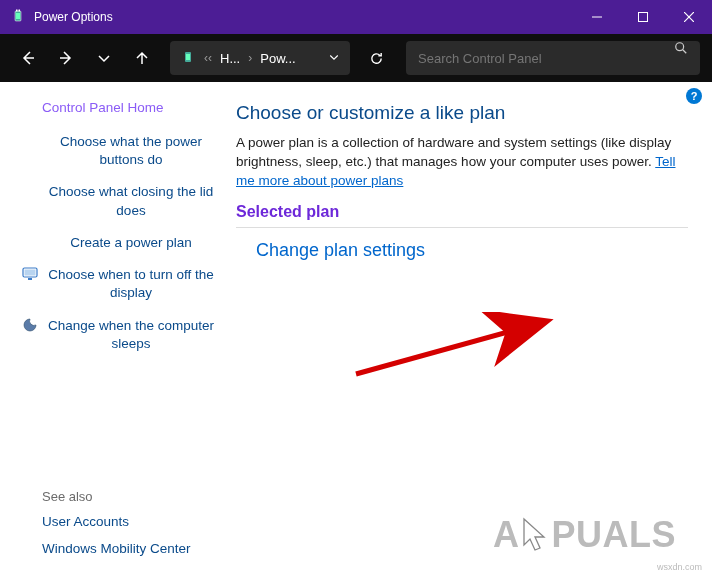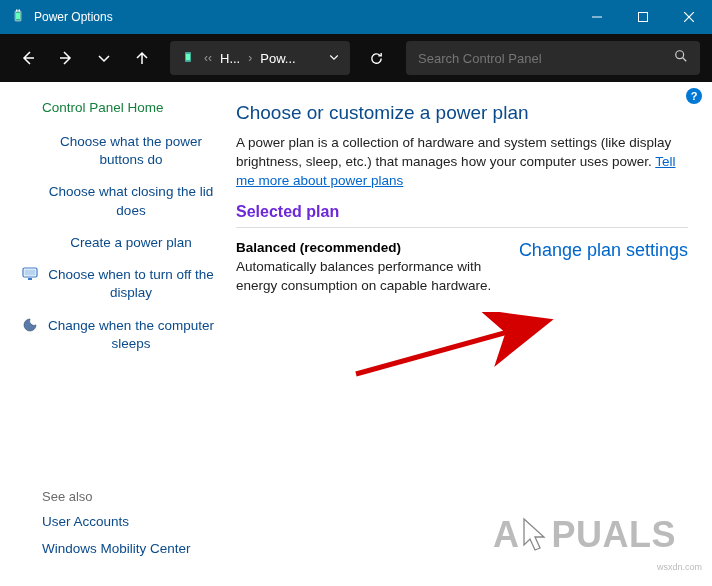--- a/index.html
+++ b/index.html
@@ -1,40 +1,40 @@
 <!DOCTYPE html>
 <html><head>
   <meta charset="utf-8">
   <style>
     * { margin: 0; padding: 0; box-sizing: border-box; font-family: 'Segoe UI', Tahoma, sans-serif; }
     body { width: 712px; height: 586px; background: #fff; overflow: hidden; position: relative; }
 
-    .titlebar { background: #0369a1; height: 34px; display: flex; align-items: center; justify-content: space-between; padding: 0 0 0 10px; color: #fff; }
+    .titlebar { background: #4c1d95; height: 34px; display: flex; align-items: center; justify-content: space-between; padding: 0 0 0 10px; color: #fff; }
     .titlebar-left { display: flex; align-items: center; gap: 8px; }
     .titlebar-icon { width: 16px; height: 16px; display: flex; align-items: center; justify-content: center; }
     .titlebar-title { font-size: 12px; }
     .titlebar-controls { display: flex; }
     .titlebar-btn { width: 46px; height: 34px; display: flex; align-items: center; justify-content: center; color: #fff; }
     .titlebar-btn svg { width: 10px; height: 10px; }
 
     .navbar { background: #0f0f0f; height: 48px; display: flex; align-items: center; padding: 0 12px; gap: 6px; }
     .nav-btn { width: 32px; height: 32px; display: flex; align-items: center; justify-content: center; color: #fff; border-radius: 4px; }
     .nav-btn svg { width: 16px; height: 16px; }
     .address-bar { flex: 0 0 180px; height: 34px; background: #2b2b2b; border-radius: 4px; display: flex; align-items: center; padding: 0 10px; gap: 8px; color: #fff; font-size: 13px; margin-left: 6px; }
     .crumb-sep { color: #999; font-size: 12px; }
     .crumb-icon { width: 16px; height: 16px; }
     .addr-dropdown { margin-left: auto; }
     .refresh-btn { width: 32px; height: 32px; display: flex; align-items: center; justify-content: center; color: #fff; margin-left: 4px; }
-    .search-bar { flex: 1; height: 34px; background: #2b2b2b; border-radius: 4px; display: flex; align-items: center; padding: 0 12px; margin-left: 8px; }
+    .search-bar { flex: 1; height: 34px; background: #2b2b2b; border-radius: 4px; display: flex; padding: 0 12px; margin-left: 8px; }
     .search-input { flex: 1; background: transparent; border: none; color: #ccc; font-size: 13px; outline: none; }
     .search-icon { color: #ccc; }
 
     .content { display: flex; height: calc(100% - 82px); background: #fff; position: relative; }
     .sidebar { width: 222px; padding: 18px 4px 18px 22px; border-right: none; display: flex; flex-direction: column; }
-    .sidebar-home { color: #15803d; font-size: 13.5px; margin-bottom: 18px; cursor: pointer; padding-left: 20px; }
+    .sidebar-home { color: #8b5cf6; font-size: 13.5px; margin-bottom: 18px; cursor: pointer; padding-left: 20px; }
     .sidebar-link { color: #0a4a8a; font-size: 13.5px; margin-bottom: 14px; cursor: pointer; display: flex; align-items: flex-start; gap: 6px; line-height: 1.35; }
     .sidebar-link .link-icon { width: 16px; height: 16px; flex-shrink: 0; display: flex; align-items: center; justify-content: center; }
     .sidebar-link .link-text { flex: 1; text-align: center; }
     .sidebar-spacer { flex: 1; }
     .see-also { color: #6b6b6b; font-size: 13px; margin-bottom: 10px; padding-left: 20px; }
     .see-also-link { color: #0a4a8a; font-size: 13.5px; margin-bottom: 12px; cursor: pointer; padding-left: 20px; }
 
     .main { flex: 1; padding: 20px 24px 20px 14px; position: relative; }
     .help-badge { position: absolute; top: 6px; right: 10px; width: 16px; height: 16px; background: #0078d4; border-radius: 50%; color: #fff; font-size: 11px; display: flex; align-items: center; justify-content: center; font-weight: bold; }
     .page-heading { color: #0a4a8a; font-size: 19px; font-weight: 400; margin-bottom: 10px; }
@@ -181,33 +181,29 @@
     <div class="sidebar-spacer"></div>
 
     <div class="see-also">See also</div>
     <div class="see-also-link">User Accounts</div>
     <div class="see-also-link">Windows Mobility Center</div>
   </div>
 
   <div class="main">
     <div class="help-badge">?</div>
 
-    <h1 class="page-heading">Choose or customize a power plan</h1>
+    <h1 class="page-heading">Choose or customize a like plan</h1>
     <p class="page-desc">
       <span>A power plan is a collection of hardware and system settings (like display brightness, sleep, etc.) that manages how your computer uses power. </span><span class="inline-link">Tell me more about power plans</span>
     </p>
 
     <div class="section-label">Selected plan</div>
     <hr class="section-hr">
 
     <div class="plan-row">
-      <div class="plan-left">
-        <div class="plan-name">Balanced (recommended)</div>
-        <div class="plan-desc">Automatically balances performance with energy consumption on capable hardware.</div>
-      </div>
       <span class="change-link">Change plan settings</span>
     </div>
   </div>
 
   <svg class="arrow-overlay" width="220" height="70" viewBox="0 0 220 70">
     <defs>
       <marker id="ah" markerWidth="14" markerHeight="12" refX="12" refY="6" orient="auto">
         <path d="M0,0 L14,6 L0,12 L4,6 Z" fill="#d40000"></path>
       </marker>
     </defs>

